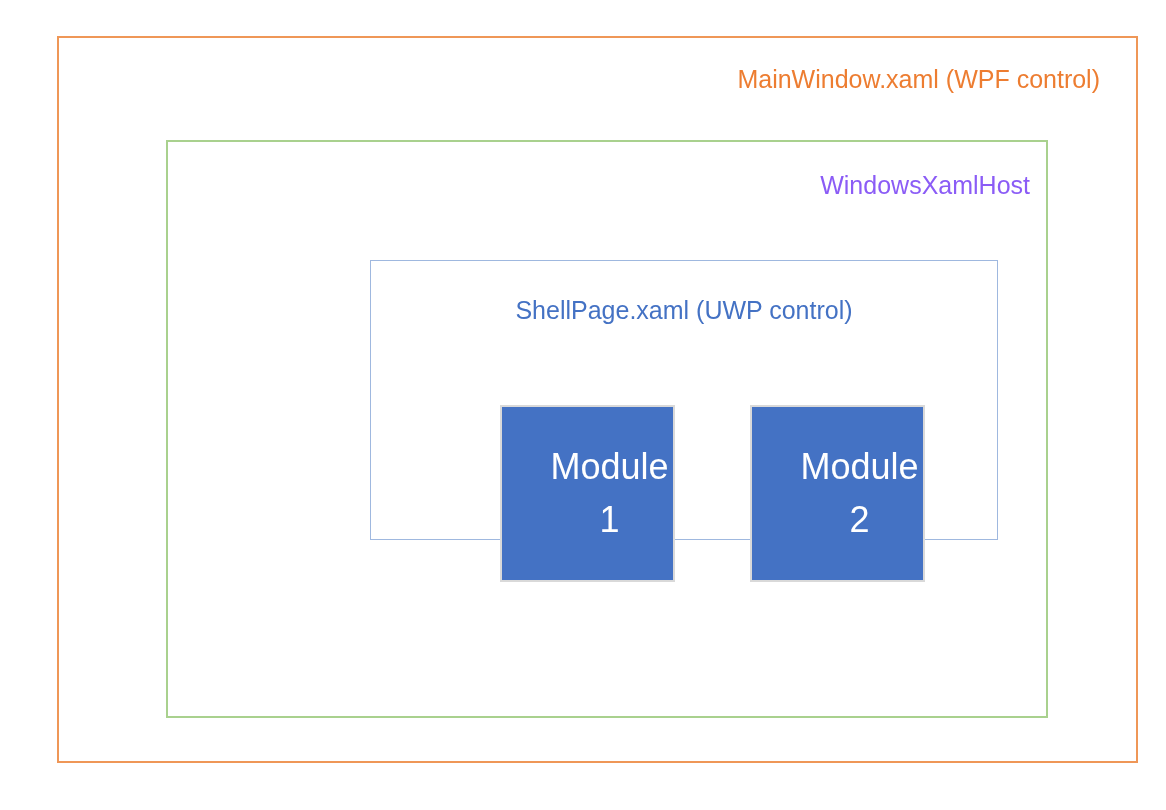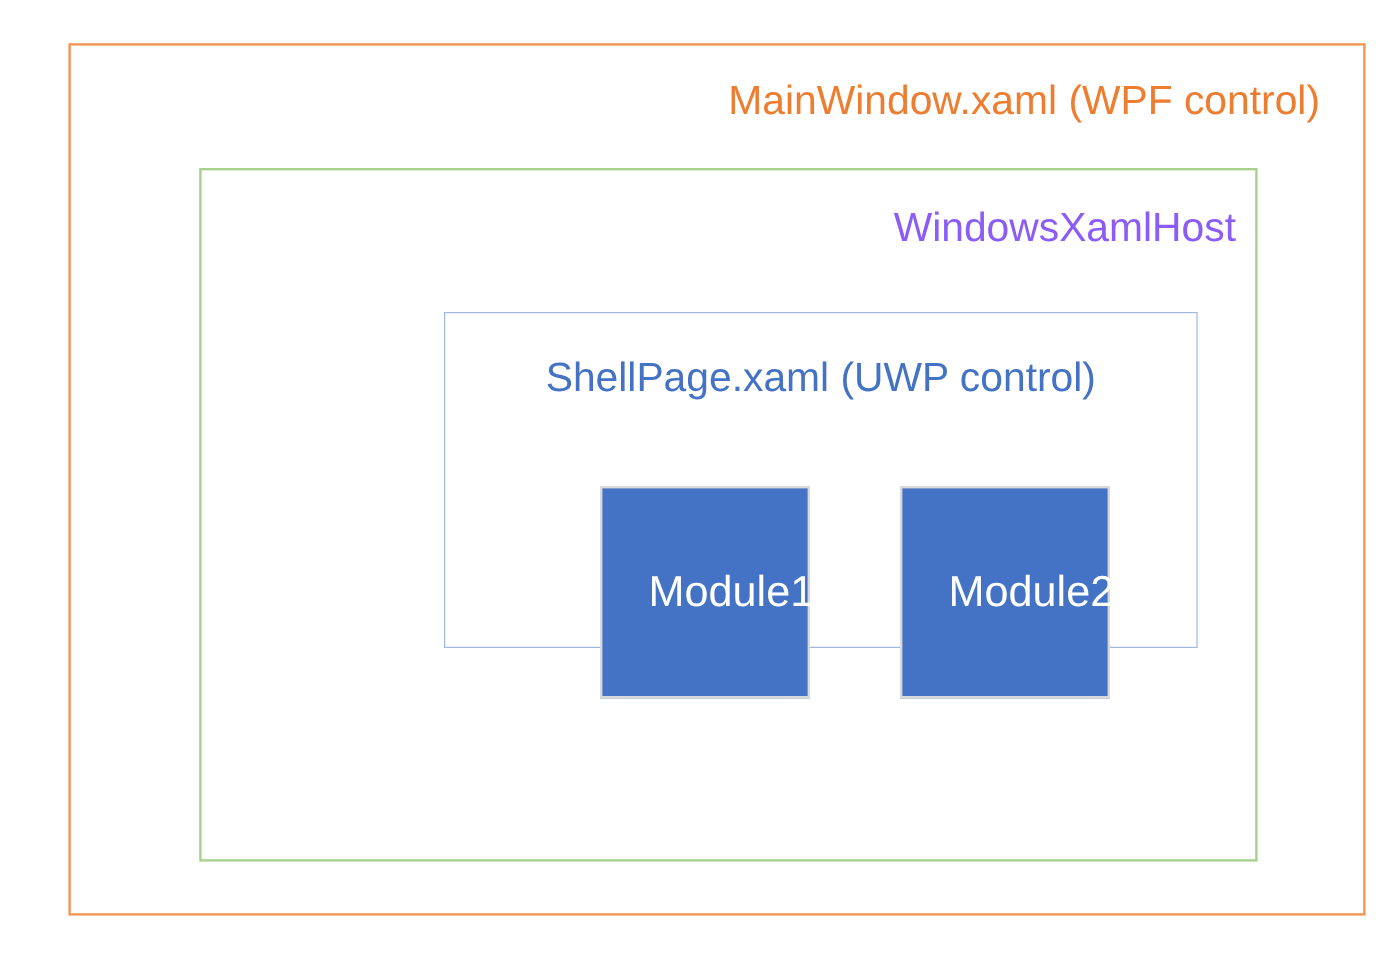--- a/index.html
+++ b/index.html
@@ -28,21 +28,21 @@
   }
   .box-shell {
     left: 202px; top: 118px;
     width: 628px; height: 280px;
     border: 1.5px solid #9FB8DF;
   }
 
   .label {
     position: absolute;
     white-space: nowrap;
-    font-size: 34px;
+    font-size: 25px;
     line-height: 1.1;
   }
   .label-main { top: 28px; right: 36px; color: #ED7D31; }
   .label-host { top: 30px; right: 16px; color: #8b5cf6; }
   .label-shell {
     top: 36px; left: 0;
     width: 100%;
     text-align: center;
     color: #4472C4;
   }
@@ -51,21 +51,21 @@
     position: absolute;
     top: 144px;
     width: 175px; height: 177px;
     background: #4472C4;
     border: 2px solid #D9D9D9;
     color: #ffffff;
     font-size: 36px;
     line-height: 1.45;
     text-align: center;
     display: flex;
-    flex-direction: row;
+    flex-direction: column;
     align-items: center;
     justify-content: center;
     padding-left: 44px;
   }
   .module-1 { left: 129px; }
   .module-2 { left: 379px; }
   .mline { display: block; }
 </style>
 </head>
 <body>

